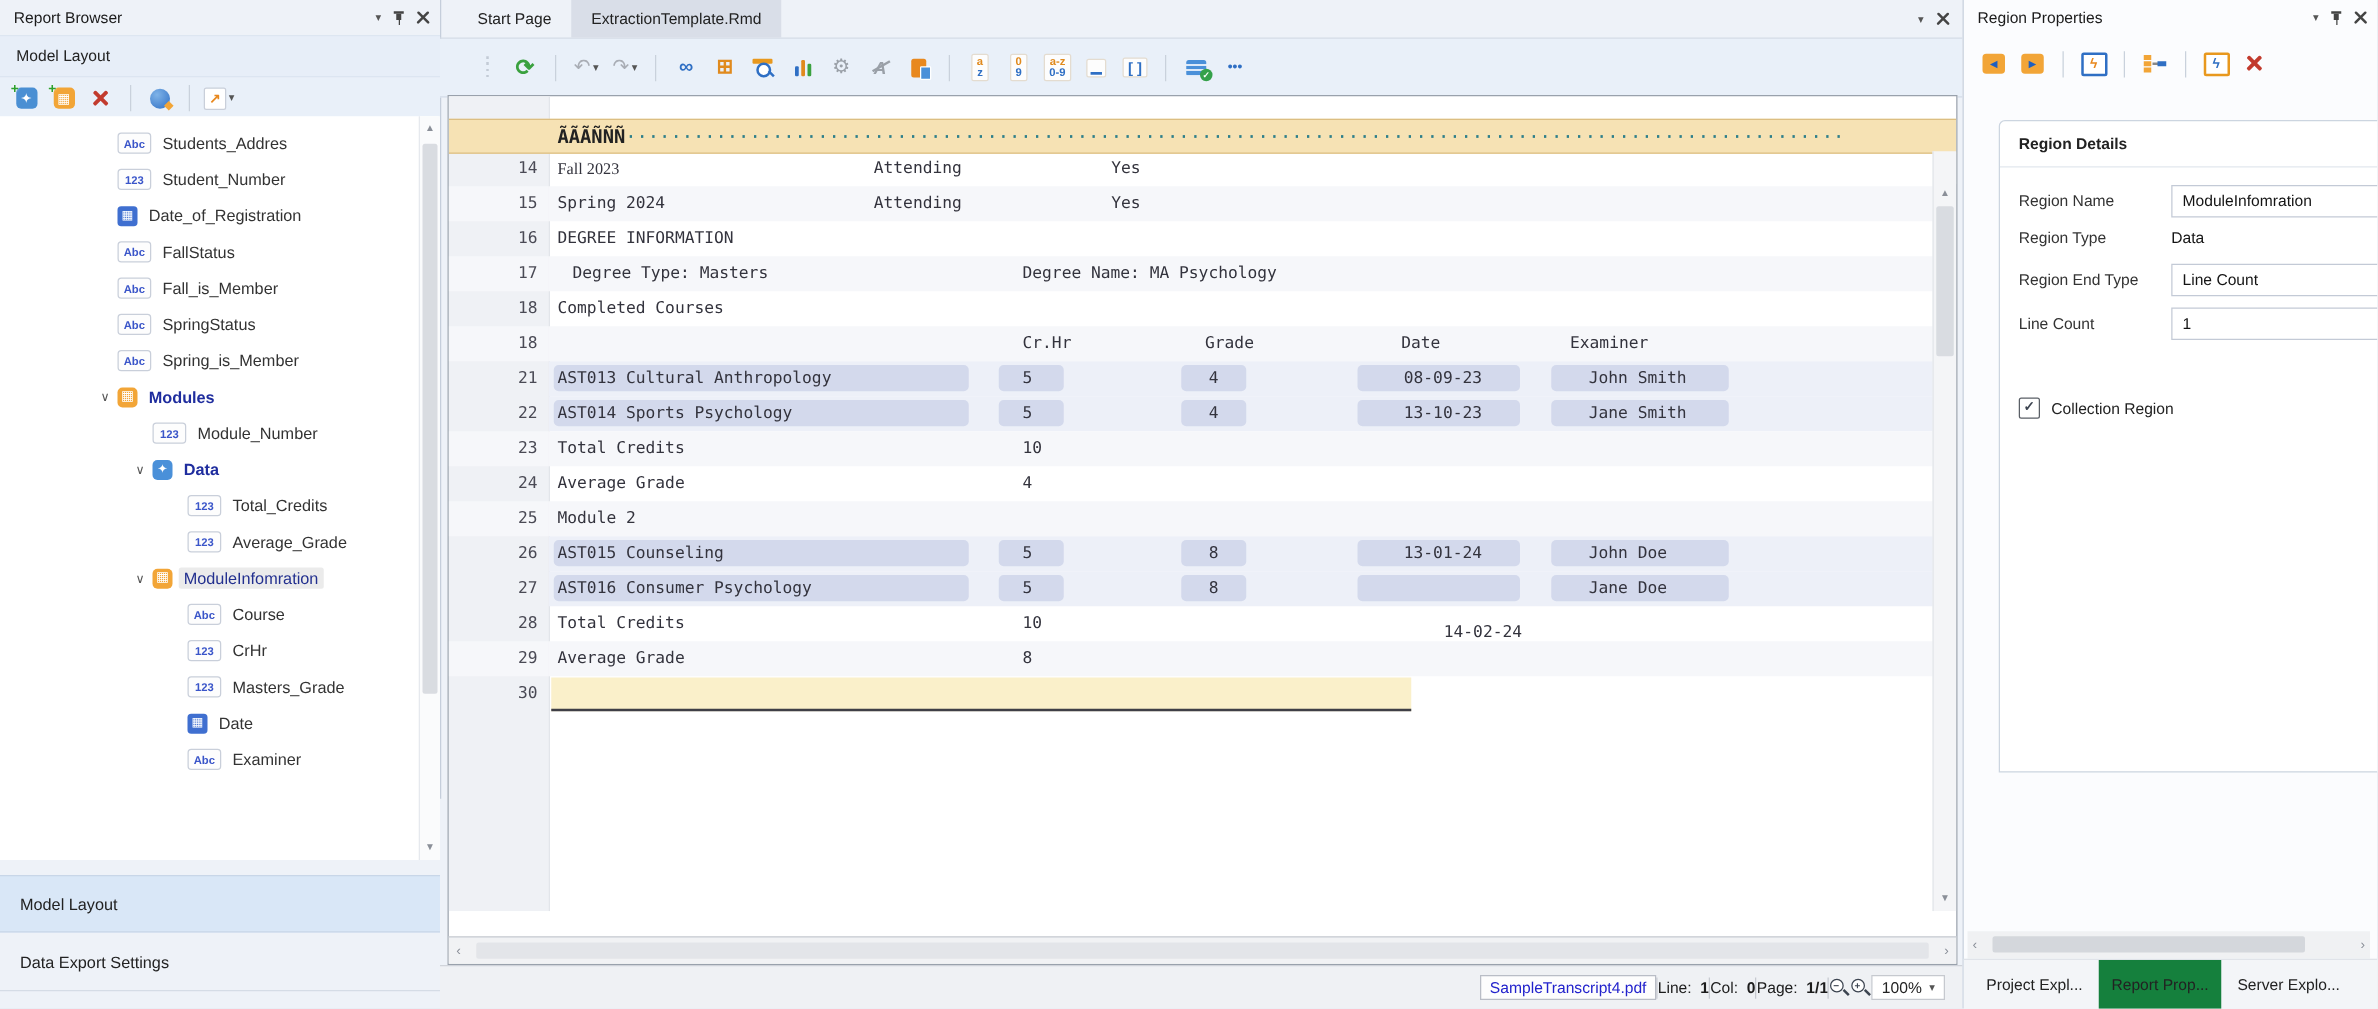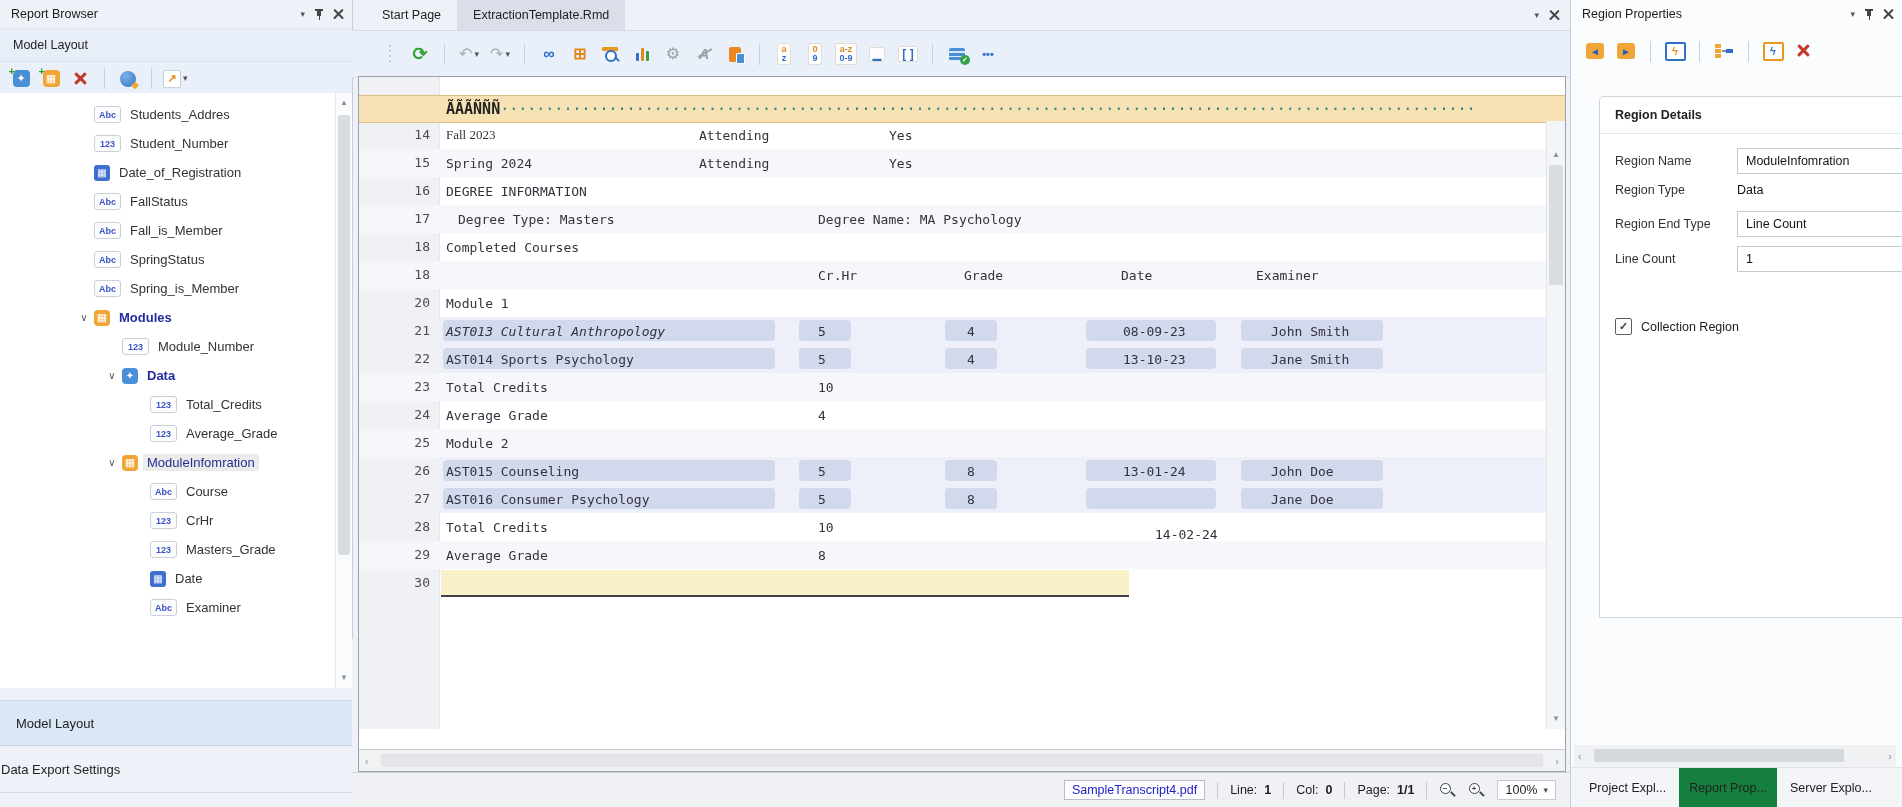--- a/index.html
+++ b/index.html
@@ -45,21 +45,21 @@
   .t-ico.fo{background:#f2a537;}
   .t-ico.fb{background:#4a90d9;font-size:10px;}
   .t-label{margin-left:9px;color:#333;font-size:13px;white-space:nowrap;}
   .t-label.bold{color:#1f2d9e;font-weight:700;}
   .t-label.navy{color:#23308f;}
   .t-label.sel{background:#ebebeb;border-radius:2px;padding:1px 4px;margin-left:5px;}
   .scrollcol{background:#fafbfc;border-left:1px solid #e6e9ee;}
   .sc-arrow{position:absolute;left:0;width:100%;text-align:center;color:#8a8f98;font-size:8px;line-height:16px;}
   .sc-thumb{position:absolute;left:2px;right:2px;background:#d9dce1;border-radius:2px;}
   #lp-bottom1{left:0;top:700px;width:352px;height:46px;background:#d9e7f7;border-top:1px solid #c8d6e8;border-bottom:1px solid #c8d6e8;display:flex;align-items:center;padding-left:16px;box-sizing:border-box;font-size:13px;}
-  #lp-bottom2{left:0;top:746px;width:352px;height:47px;border-bottom:1px solid #d5dce6;display:flex;align-items:center;padding-left:1px;box-sizing:border-box;font-size:13px;}
+  #lp-bottom2{left:0;top:746px;width:352px;height:47px;border-bottom:1px solid #d5dce6;display:flex;align-items:center;padding-left:16px;box-sizing:border-box;font-size:13px;}
   
   #center{left:352px;top:0;width:1218px;height:807px;}
   #tabbar{height:30px;display:flex;align-items:stretch;border-bottom:1px solid #d4dbe6;position:relative;}
   .tab{display:flex;align-items:center;padding:0 16px;color:#222;}
   .tab.first{margin-left:14px;}
   .tab.active{background:#d9dee8;}
   #tab-controls{position:absolute;right:10px;top:0;height:30px;display:flex;align-items:center;gap:10px;}
   #ctoolbar{height:46px;background:#e9f0f9;border-bottom:1px solid #d3dce8;display:flex;align-items:center;padding-left:36px;gap:7px;}
   .grip{width:4px;height:18px;margin-right:9px;background-image:repeating-linear-gradient(#c3cbd6 0 2px,transparent 2px 5px);background-size:2px 100%;background-repeat:repeat-y;background-position:1px 0;}
   .g{line-height:1;display:inline-block;}
@@ -99,21 +99,21 @@
   .erow.band .lcontent{background:#edf0f8;}
   .chip{position:absolute;top:3px;height:21px;border-radius:4px;background:#d3d9ec;}
   .cell{position:absolute;top:50%;transform:translateY(-50%);white-space:pre;color:#33333d;z-index:2;}
   .yellow-bar{position:absolute;left:2px;top:1px;width:688px;height:25px;background:#faf0ca;border-bottom:2px solid #3f3f46;}
   #vscroll{position:absolute;right:0;top:44px;width:18px;height:608px;background:#f4f5f7;border-left:1px solid #e2e5ea;}
   #splitter{position:absolute;right:0;top:45px;width:18px;height:24px;text-align:center;color:#333;font-size:13px;line-height:24px;border-bottom:1px solid #e2e5ea;background:#fff;}
   #hscroll-c{position:absolute;left:0;bottom:0;width:1206px;height:21px;background:#f1f2f4;border-top:1px solid #c6cad1;}
   .hs-arrow{position:absolute;top:0;height:100%;display:flex;align-items:center;color:#8a8f98;font-size:11px;}
   .hs-thumb{position:absolute;top:4px;height:13px;background:#e3e5e9;border-radius:2px;}
   
-  #statusbar{left:0;top:772px;width:1218px;height:35px;background:#eff1f4;border-top:1px solid #d0d4da;display:flex;align-items:center;justify-content:flex-end;padding-right:14px;box-sizing:border-box;gap:12px;}
+  #statusbar{left:0;top:772px;width:1218px;height:35px;background:#eff1f4;border-top:1px solid #d0d4da;display:flex;align-items:center;justify-content:flex-end;padding-right:14px;box-sizing:border-box;gap:0;}
   .st-sep{width:1px;height:17px;background:#c6c9cf;}
   #file-box{border:1px solid #b9bdc6;background:#fdfdfd;color:#2222cc;padding:2px 7px;}
   .st-pair{display:flex;align-items:center;gap:7px;color:#1c1c1c;}
   .st-val{font-weight:700;}
   .mag{position:relative;width:17px;height:17px;}
   .mag .mc{position:absolute;left:1px;top:1px;width:9px;height:9px;border:1.6px solid #3c4450;border-radius:50%;background:#fff;}
   .mag .mh{position:absolute;left:10.5px;top:11.5px;width:6px;height:1.8px;background:#3c4450;transform:rotate(45deg);}
   .mag .ms{position:absolute;left:3.2px;top:2.2px;font-size:8px;color:#3c4450;font-weight:700;}
   #zoombox{border:1px solid #c6c9cf;background:#fff;padding:2px 7px;display:flex;align-items:center;gap:6px;}
   
@@ -437,31 +437,25 @@
             </div>
             <div class="erow stripe">
               <div class="lnum">18</div>
               <div class="lcontent">
                 <span class="cell" style="left: 379px;">Cr.Hr</span>
                 <span class="cell" style="left: 525px;">Grade</span>
                 <span class="cell" style="left: 682px;">Date</span>
                 <span class="cell" style="left: 817px;">Examiner</span>
               </div>
             </div>
-            <div class="erow">
-              <div class="lnum">20</div>
-              <div class="lcontent">
-                <span class="cell" style="left: 7px;">Module 1</span>
-              </div>
-            </div>
             <div class="erow band">
               <div class="lnum">21</div>
               <div class="lcontent">
                 <div class="chip" style="left: 4px; width: 332px;"></div>
-                <span class="cell" style="left: 7px; font-style: italic;">AST013 Cultural Anthropology</span>
+                <span class="cell" style="left: 7px;">AST013 Cultural Anthropology</span>
                 <div class="chip" style="left: 360px; width: 52px;"></div>
                 <span class="cell" style="left: 379px;">5</span>
                 <div class="chip" style="left: 506px; width: 52px;"></div>
                 <span class="cell" style="left: 528px;">4</span>
                 <div class="chip" style="left: 647px; width: 130px;"></div>
                 <span class="cell" style="left: 684px;">08-09-23</span>
                 <div class="chip" style="left: 802px; width: 142px;"></div>
                 <span class="cell" style="left: 832px;">John Smith</span>
               </div>
             </div>

